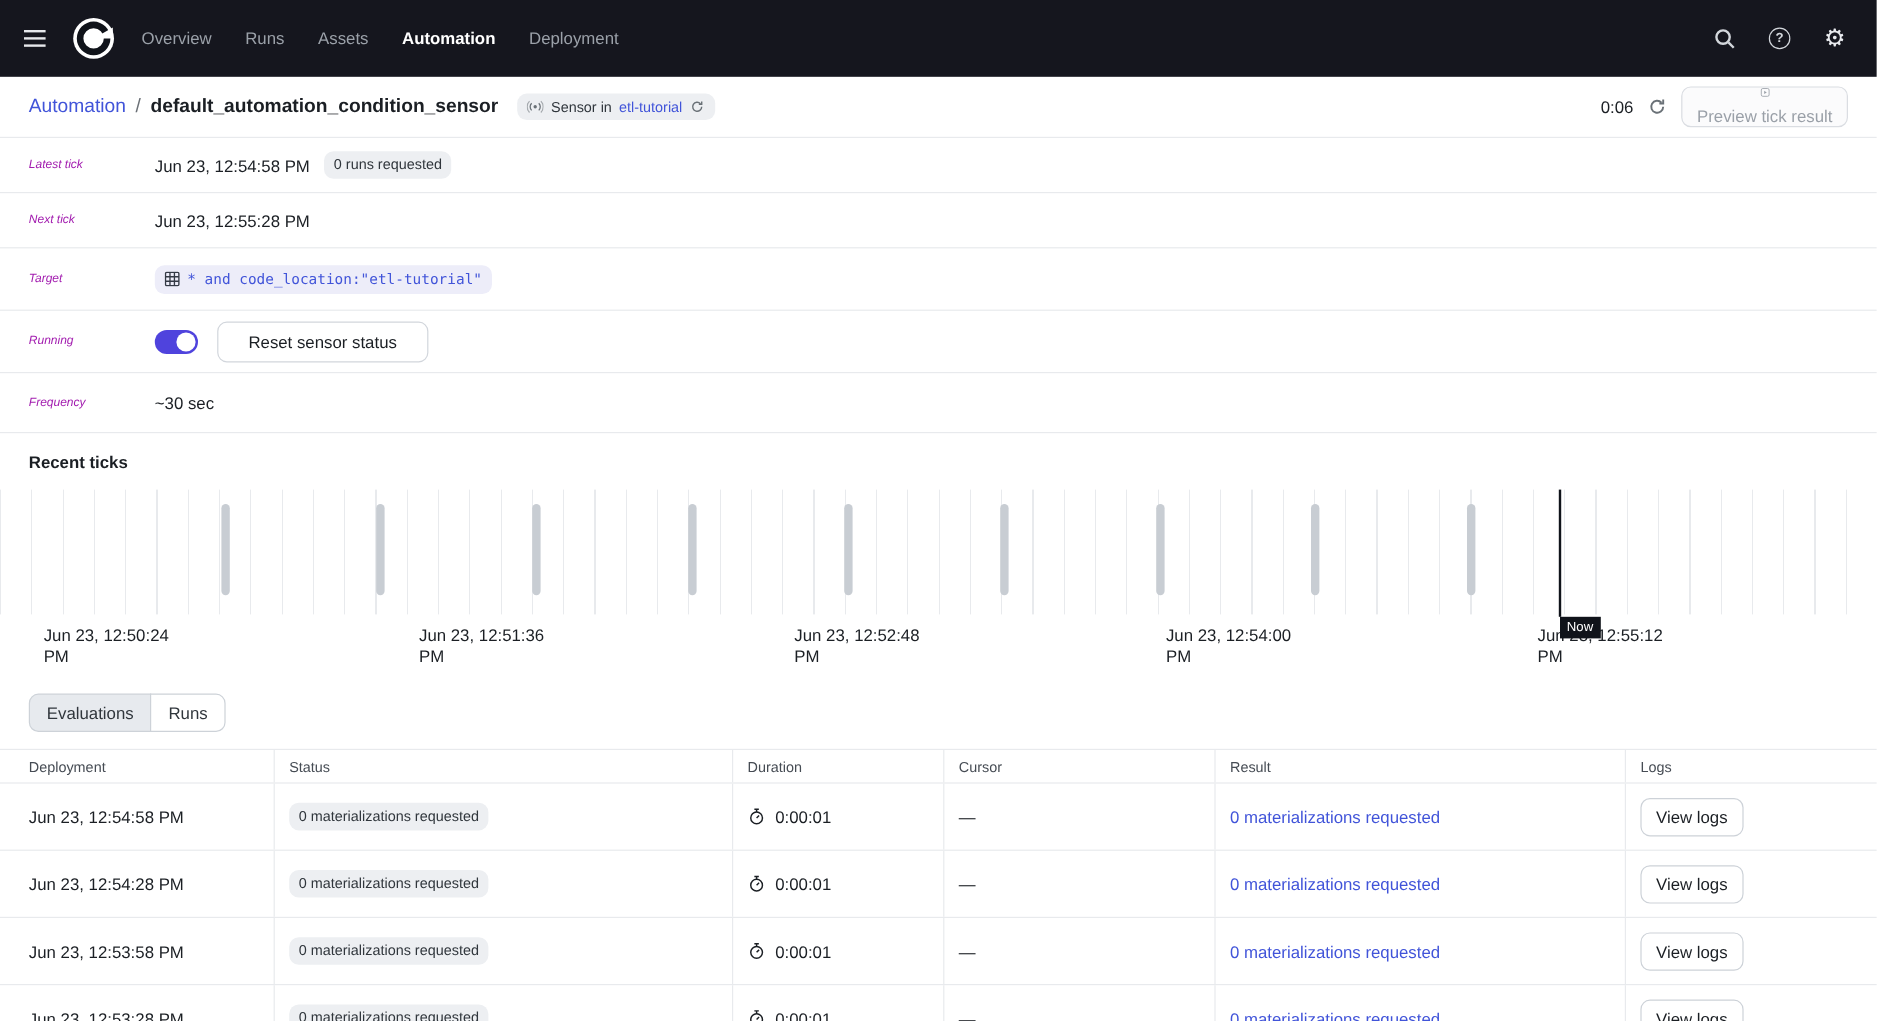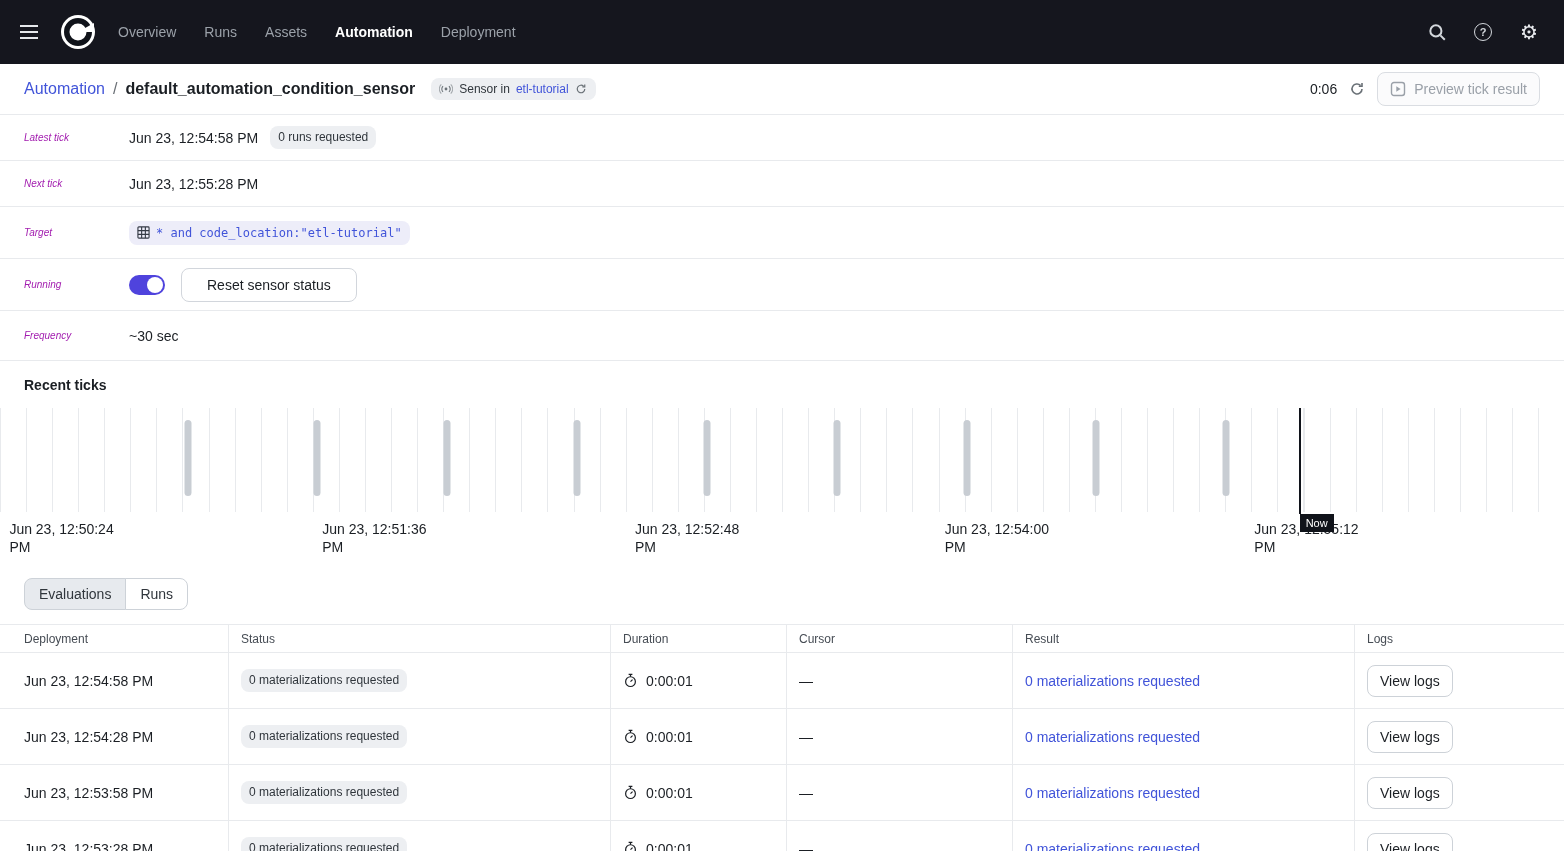--- a/index.html
+++ b/index.html
@@ -4,21 +4,21 @@
 <style>
   * { box-sizing: border-box; margin: 0; padding: 0; }
   html, body { width: 1564px; height: 851px; overflow: hidden; }
   body {
     font-family: "Liberation Sans", sans-serif;
     font-size: 14px;
     color: #1B1F24;
     background: #fff;
   }
   a { text-decoration: none; cursor: pointer; }
-  button { font-family: "Liberation Sans", sans-serif; cursor: pointer; }
+  button { font-family: "Liberation Sans", sans-serif; cursor: pointer; flex-direction: column; }
 
   
   .navbar {
     height: 64px; background: #15161E;
     display: flex; align-items: center; padding: 0 16px;
   }
   .hamburger { width: 36px; height: 36px; display: flex; flex-direction: column;
     justify-content: center; gap: 4px; cursor: pointer; margin-right: 8px; }
   .hamburger span { display: block; width: 18px; height: 2px; background: #E6E8EC; margin-left: 4px; }
   .logo { width: 36px; height: 36px; margin-right: 22px; }
@@ -76,21 +76,21 @@
   
   .timeline { position: relative; height: 152px; width: 1564px; }
   .timeline-grid { position: absolute; left: 0; top: 0; width: 100%; height: 104px;
     background: repeating-linear-gradient(to right, #E8EAED 0 1px, transparent 1px 26.07px); }
   .tick-bar { position: absolute; top: 12px; width: 7px; height: 76px; border-radius: 4px;
     background: #C8CDD3; transform: translateX(-50%); cursor: pointer; }
   .now-line { position: absolute; top: 0; width: 2px; height: 106px; background: #10131A; transform: translateX(-50%); }
   .now-tag { position: absolute; top: 106px; background: #10131A; color: #fff; font-size: 11px;
     padding: 3px 6px; z-index: 3; }
   .axis-label { position: absolute; top: 112px; width: 118px; font-size: 14px; color: #1B1F24;
-    line-height: 1.32; z-index: 1; }
+    line-height: 1.32; z-index: 1; margin-left: 27px; }
 
   
   .tabs-row { display: flex; align-items: center; padding: 18px 24px 14px 24px; }
   .seg { display: flex; align-items: center; }
   .seg button { height: 32px; padding: 0 14px; font-size: 14px; background: #fff;
     border: 1px solid #CDD2D8; color: #30363C; }
   .seg button.first { border-radius: 8px 0 0 8px; }
   .seg button.last { border-radius: 0 8px 8px 0; margin-left: -1px; }
   .seg button.selected { background: #E7EAEE; }
   .select { margin-left: auto; width: 188px; height: 32px; border: 1px solid #CDD2D8; border-radius: 8px;

